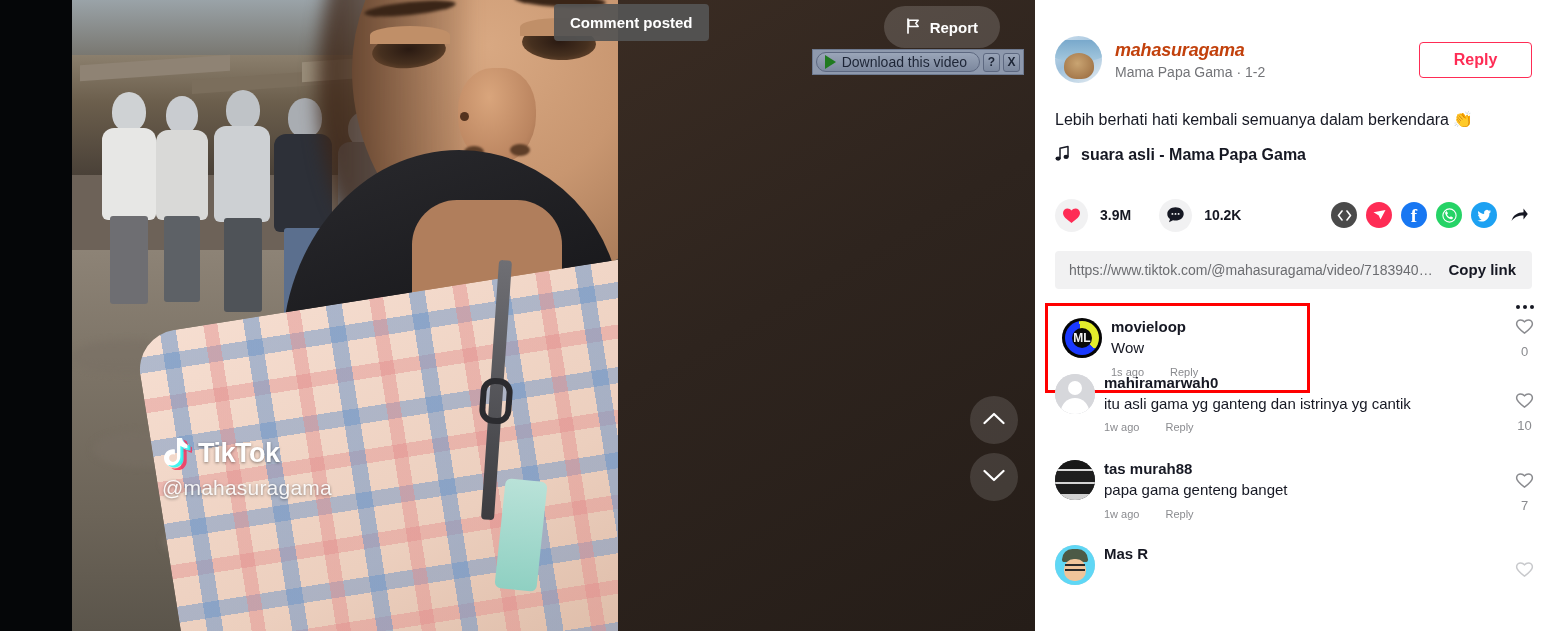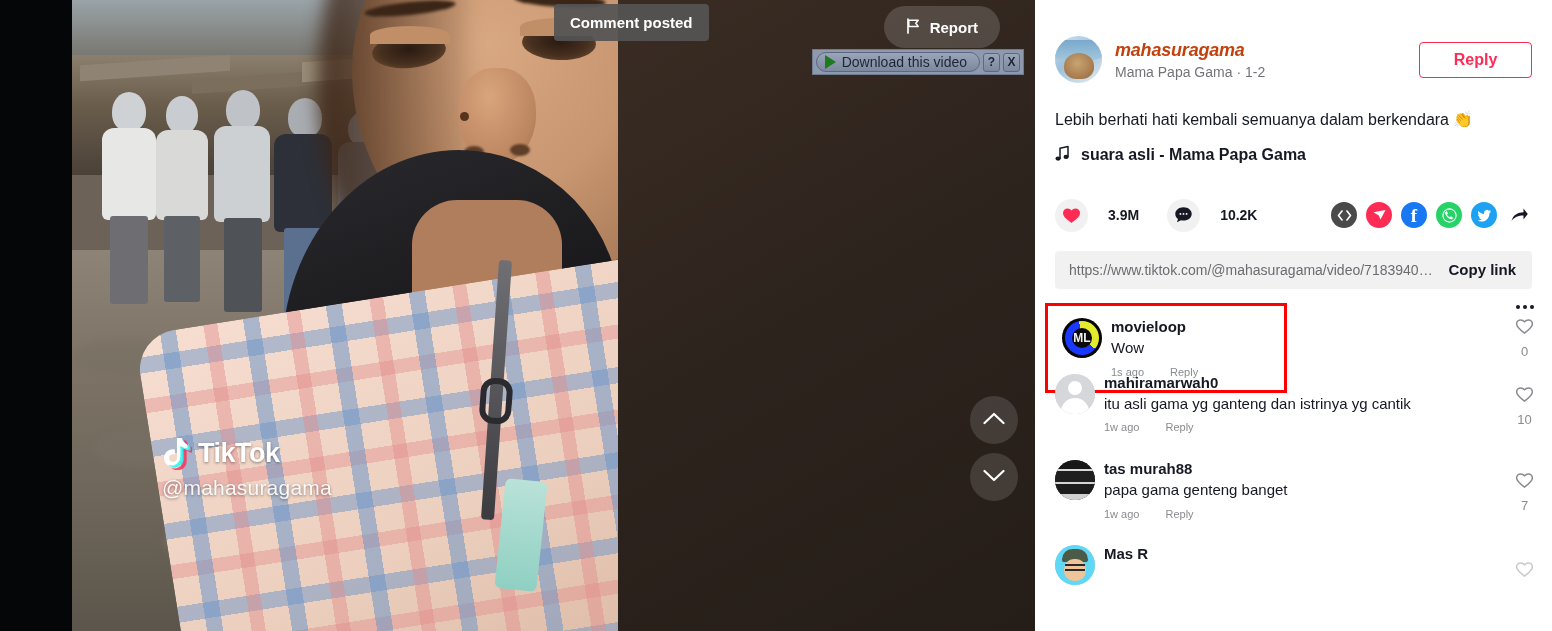--- a/index.html
+++ b/index.html
@@ -265,21 +265,21 @@
     margin-top: 27px; font-size: 16px; color: #161823; line-height: 1.3;
   }
   .music-row {
     margin-top: 14px; display: flex; align-items: center; gap: 11px;
     font-size: 16px; font-weight: bold; color: #161823;
   }
 
   .stats-row {
     margin-top: 33px; display: flex; align-items: center;
   }
-  .stat { display: flex; align-items: center; gap: 20px; margin-right: 28px; }
+  .stat { display: flex; align-items: center; gap: 12px; margin-right: 28px; }
   .stat-bubble {
     width: 33px; height: 33px; border-radius: 50%;
     background: #f1f1f2; display: flex; align-items: center; justify-content: center;
   }
   .stat-num { font-size: 14px; font-weight: bold; color: #161823; }
 
   .share-icons { margin-left: auto; display: flex; align-items: center; gap: 9px; }
   .sh { width: 26px; height: 26px; border-radius: 50%;
         display: flex; align-items: center; justify-content: center; cursor: pointer; }
 
@@ -298,21 +298,21 @@
     color: #161823; cursor: pointer; background: transparent; border: 0;
     font-family: "Liberation Sans", sans-serif;
   }
 
   
   .comments { margin-top: 14px; }
   .comment {
     position: relative; display: flex; padding: 13px 20px 13px 20px;
   }
   .comment.highlight {
-    margin: 0 0 0 10px; width: 242px;
+    margin: 0 0 0 10px; width: 265px;
     border: 3px solid #ff0000; padding: 12px 10px 12px 14px; justify-content: flex-end;
   }
   .c-avatar {
     width: 40px; height: 40px; border-radius: 50%; flex: 0 0 40px;
     overflow: hidden; position: relative; background: #d6d7db;
   }
   .c-body { margin-left: 9px; flex: 1 1 auto; min-width: 0; }
   .c-name { font-size: 15px; font-weight: bold; color: #161823; }
   .c-text { font-size: 15px; color: #161823; margin-top: 4px; line-height: 1.25; }
   .c-meta { margin-top: 8px; display: flex; gap: 26px; font-size: 11px; color: #8a8b8f; }
@@ -634,21 +634,21 @@
           <span class="av-default"></span>
         </div>
         <div class="c-body">
           <div class="c-name">mahiramarwah0</div>
           <div class="c-text">itu asli gama yg ganteng dan istrinya yg cantik</div>
           <div class="c-meta">
             <span>1w ago</span>
             <span class="c-reply">Reply</span>
           </div>
         </div>
-        <div class="c-actions" style="top:26px;">
+        <div class="c-actions" style="top:32px;">
           <span>
             <svg width="19" height="17" viewBox="0 0 19 17" aria-hidden="true">
               <path d="M9.5 15.2C4.8 11.7 1.6 9.2 1.6 6.1c0-2.4 1.9-4.2 4.1-4.2 1.5 0 2.9.8 3.8 2 .9-1.2 2.3-2 3.8-2 2.2 0 4.1 1.8 4.1 4.2 0 3.1-3.2 5.6-7.9 9.1z" fill="none" stroke="#8a8b8f" stroke-width="1.5" stroke-linejoin="round"></path>
             </svg>
           </span>
           <span class="c-likes">10</span>
         </div>
       </div>
 
       <div class="comment" style="padding-top:14px;">

